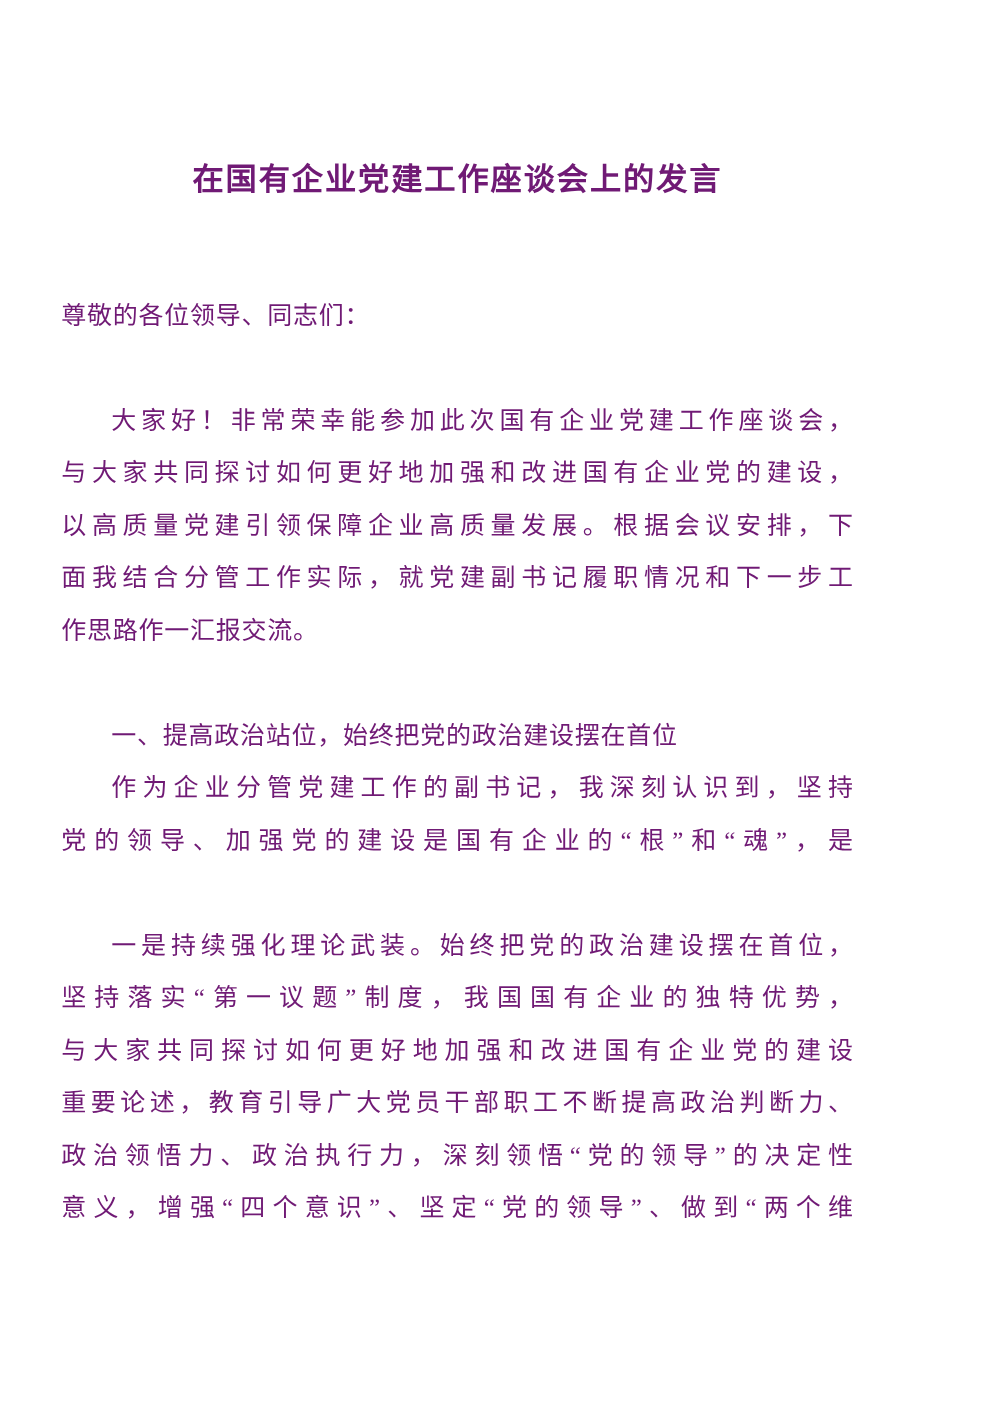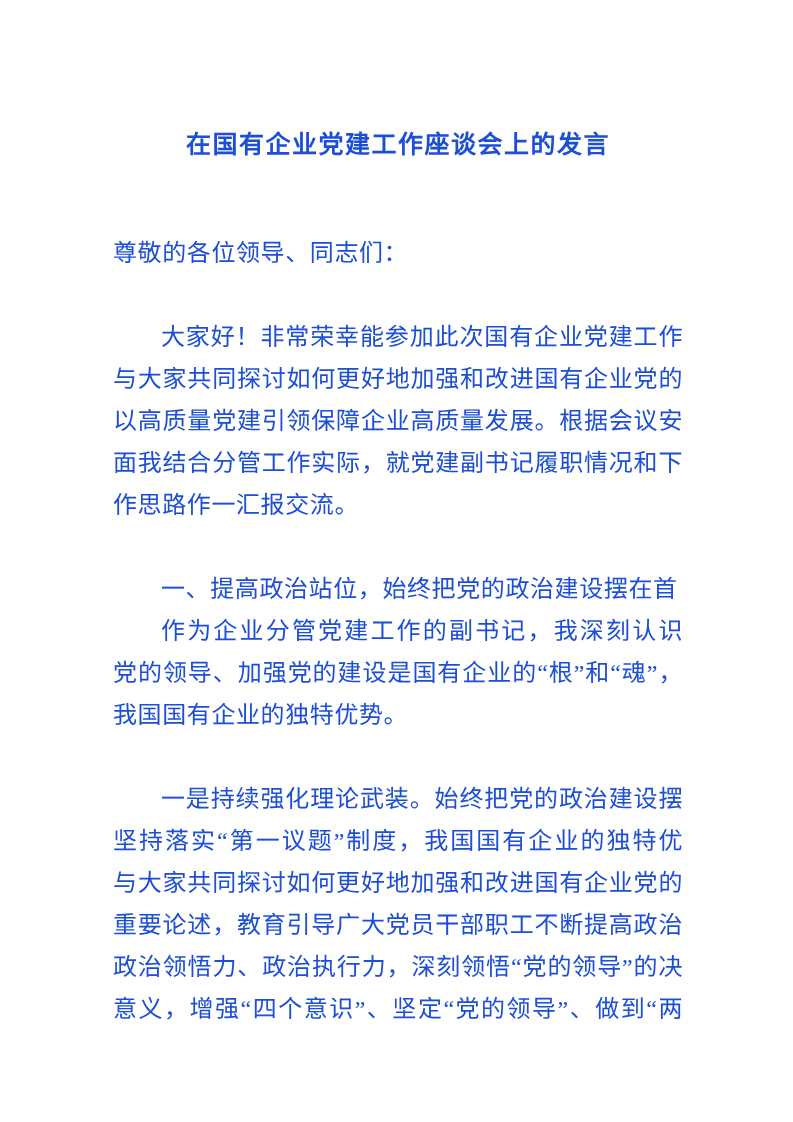--- a/index.html
+++ b/index.html
@@ -6,37 +6,37 @@
     margin: 0;
     padding: 0;
     background: #ffffff;
   }
   .page {
     position: relative;
     width: 793px;
     height: 1122px;
     margin: 0 auto;
     background: #ffffff;
-    color: #1d4ed8;
+    color: #701a75;
     box-sizing: border-box;
-    padding: 124px 110px 0 113px;
+    padding: 124px 110px 0 49px;
     font-family: "Liberation Serif", "DejaVu Serif", serif;
     overflow: hidden;
   }
   .doc-title {
     margin: 0 0 66px 0;
     font-size: 25px;
     font-weight: bold;
     line-height: 42px;
     letter-spacing: 1.5px;
     text-align: center;
     white-space: nowrap;
   }
   .doc-body {
-    font-size: 24px;
+    font-size: 20px;
     line-height: 42px;
     letter-spacing: 0.6px;
   }
   .spacer {
     height: 42px;
   }
   .para {
     margin: 0;
   }
   .para.indent .line:first-child {
@@ -68,21 +68,20 @@
         <div class="line fill">面我结合分管工作实际，就党建副书记履职情况和下一步工</div>
         <div class="line">作思路作一汇报交流。</div>
       </div>
       <div class="spacer"></div>
       <div class="para indent">
         <div class="line">一、提高政治站位，始终把党的政治建设摆在首位</div>
       </div>
       <div class="para indent">
         <div class="line fill">作为企业分管党建工作的副书记，我深刻认识到，坚持</div>
         <div class="line fill">党的领导、加强党的建设是国有企业的“根”和“魂”，是</div>
-        <div class="line">我国国有企业的独特优势。</div>
       </div>
       <div class="spacer"></div>
       <div class="para indent">
         <div class="line fill">一是持续强化理论武装。始终把党的政治建设摆在首位，</div>
         <div class="line fill">坚持落实“第一议题”制度，我国国有企业的独特优势，</div>
         <div class="line fill">与大家共同探讨如何更好地加强和改进国有企业党的建设</div>
         <div class="line fill">重要论述，教育引导广大党员干部职工不断提高政治判断力、</div>
         <div class="line fill">政治领悟力、政治执行力，深刻领悟“党的领导”的决定性</div>
         <div class="line fill">意义，增强“四个意识”、坚定“党的领导”、做到“两个维</div>
       </div>

